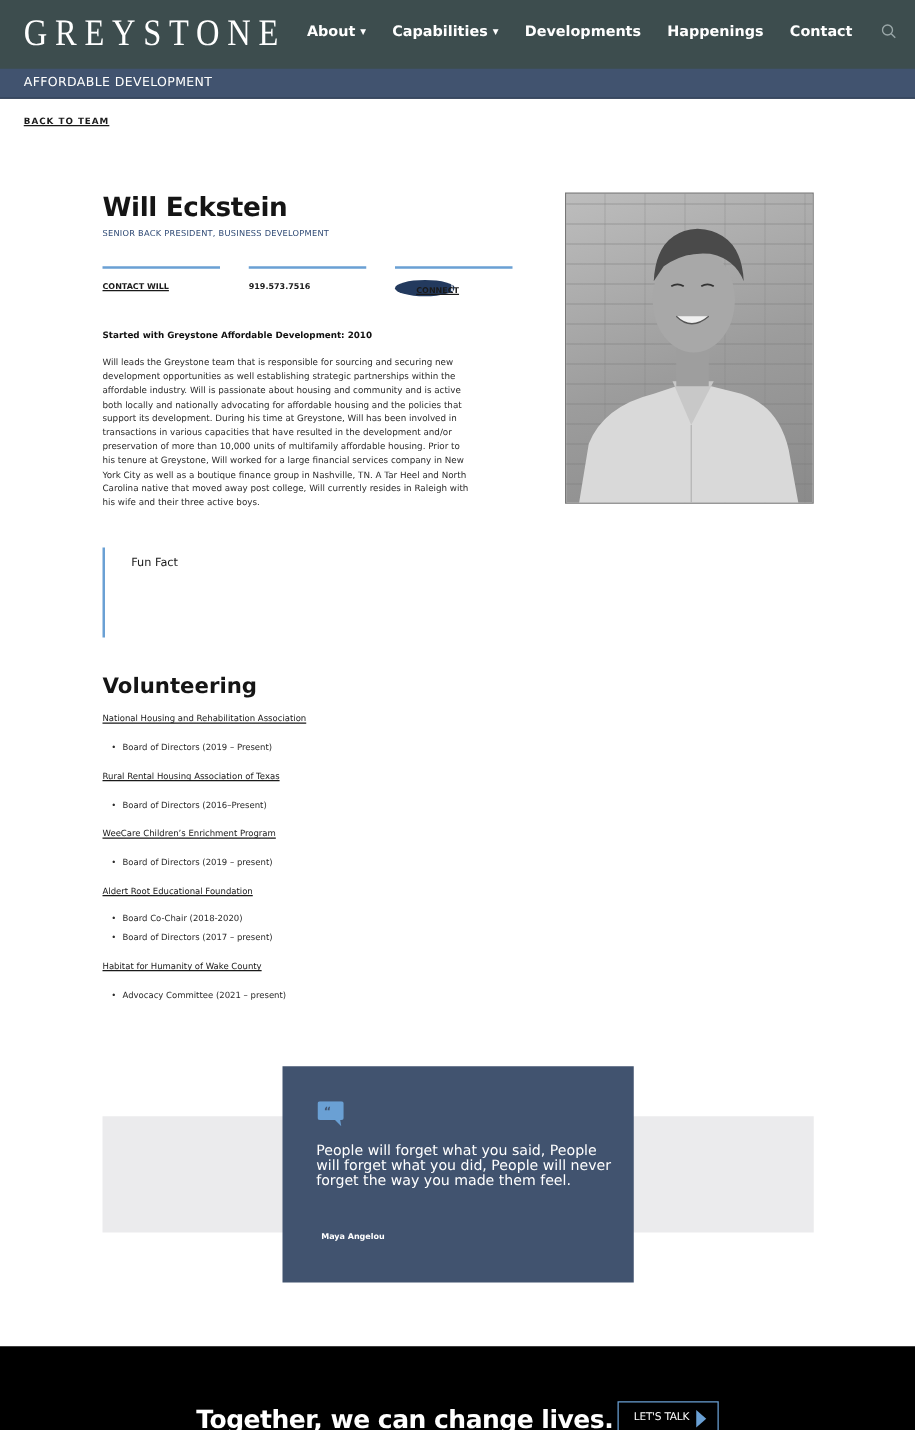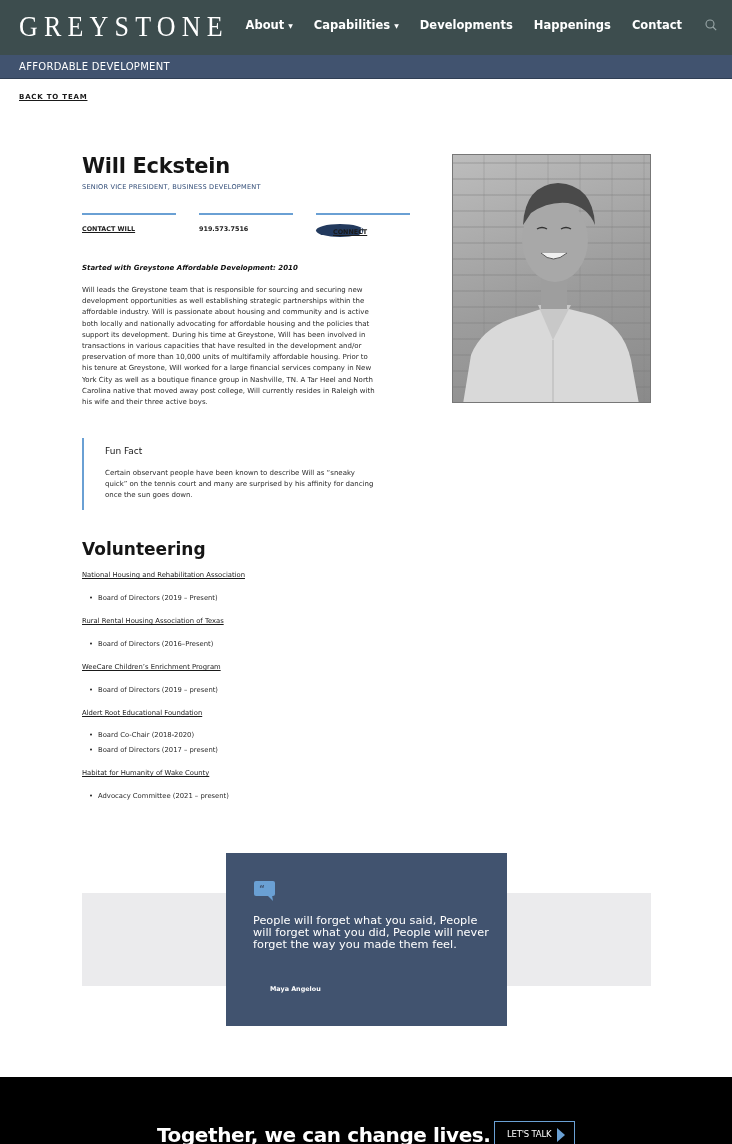--- a/index.html
+++ b/index.html
@@ -21,21 +21,21 @@
 
   
   .name { position: absolute; left: 82px; top: 154px; font-size: 21px; font-weight: bold; color: #151515; letter-spacing: -0.3px; }
   .title { position: absolute; left: 82px; top: 183px; font-size: 6.6px; color: #2f4a75; letter-spacing: 0.2px; }
 
   .contact-col { position: absolute; top: 213px; width: 94px; border-top: 2px solid #6aa0d4; }
   .contact-col .label { position: absolute; top: 10px; left: 0; font-size: 6.4px; font-weight: bold; color: #1a1a1a; white-space: nowrap; }
   .contact-col .label.link { text-decoration: underline; cursor: pointer; }
   .li-icon { position: absolute; top: 9px; left: 0; width: 13px; height: 13px; border-radius: 50%; background: #233a5e; color: #fff; font-size: 7px; font-weight: bold; display: flex; align-items: center; justify-content: center; padding-left: 48px; }
 
-  .started { position: absolute; left: 82px; top: 264px; font-size: 7px; font-weight: bold; color: #111; font-style: italic; }
+  .started { position: absolute; left: 82px; top: 264px; font-size: 7px; font-weight: bold; color: #111; }
   .bio { position: absolute; left: 82px; top: 285px; width: 296px; font-size: 7px; line-height: 11.2px; color: #2a2a2a; }
 
   .photo { position: absolute; left: 452px; top: 154px; width: 199px; height: 249px; border: 1px solid #777; overflow: hidden;
            background:
              repeating-linear-gradient(0deg, rgba(255,255,255,0.0) 0 14px, rgba(120,120,120,0.25) 14px 16px),
              repeating-linear-gradient(90deg, rgba(255,255,255,0.0) 0 30px, rgba(130,130,130,0.18) 30px 32px),
              linear-gradient(160deg, #bdbdbd, #9c9c9c 55%, #8a8a8a); }
 
   .funfact { position: absolute; left: 82px; top: 438px; width: 290px; height: 72px; border-left: 2px solid #6aa0d4; }
   .funfact-h { position: absolute; left: 21px; top: 8px; font-size: 9px; color: #1a1a1a; }
@@ -44,21 +44,21 @@
   .vol-h { position: absolute; left: 82px; top: 539px; font-size: 17px; font-weight: bold; color: #151515; }
   .org { position: absolute; left: 82px; font-size: 6.8px; text-decoration: underline; color: #1a1a1a; cursor: pointer; white-space: nowrap; }
   .role { position: absolute; left: 89px; font-size: 6.8px; color: #2a2a2a; white-space: nowrap; }
   .role::before { content: "\2022"; margin-right: 5px; }
 
   
   .quote-bg { position: absolute; left: 82px; top: 893px; width: 569px; height: 93px; background: #ebebed; }
   .quote-card { position: absolute; left: 226px; top: 853px; width: 281px; height: 173px; background: #41536f; }
   .quote-icon { position: absolute; left: 28px; top: 28px; }
   .quote-text { position: absolute; left: 27px; top: 62px; width: 240px; font-size: 11.3px; line-height: 12px; color: #ffffff; }
-  .quote-author { position: absolute; left: 44px; top: 132px; font-size: 6.4px; font-weight: bold; color: #ffffff; }
+  .quote-author { position: absolute; left: 31px; top: 132px; font-size: 6.4px; font-weight: bold; color: #ffffff; }
 
   
   .footer { position: absolute; left: 0; top: 1077px; width: 732px; height: 67px; background: #000000; }
   .footer-tag { position: absolute; left: 157px; top: 46px; font-size: 20px; font-weight: bold; color: #ffffff; letter-spacing: -0.4px; white-space: nowrap; }
   .cta { position: absolute; left: 494px; top: 44px; width: 81px; height: 26px; border: 1.5px solid #6aa0d4; display: flex; align-items: center; cursor: pointer; }
   .cta-label { margin-left: 12px; font-size: 8.5px; color: #ffffff; letter-spacing: -0.2px; }
   .cta-arrow { position: absolute; right: 9px; top: 6px; width: 0; height: 0; border-top: 7px solid transparent; border-bottom: 7px solid transparent; border-left: 8px solid #6aa0d4; }
 </style>
 </head>
 <body>
@@ -92,21 +92,21 @@
   </nav>
 </div>
 
 <div class="subbar">
   <div class="subbar-title">AFFORDABLE DEVELOPMENT</div>
 </div>
 
 <a class="back-link">BACK TO TEAM</a>
 
 <h1 class="name">Will Eckstein</h1>
-<div class="title">SENIOR VICE PRESIDENT, BUSINESS DEVELOPMENT</div>
+<div class="title">SENIOR BACK PRESIDENT, BUSINESS DEVELOPMENT</div>
 
 <div class="contact-col" style="left:82px;">
   <a class="label link">CONTACT WILL</a>
 </div>
 <div class="contact-col" style="left:199px;">
   <span class="label">919.573.7516</span>
 </div>
 <div class="contact-col" style="left:316px;">
   <span class="li-icon">in</span>
   <a class="label link" style="left:17px; top:13px;">CONNECT</a>
@@ -130,21 +130,20 @@
 
     <path d="M88 98 Q100 110 114 98" fill="#f0f0f0" stroke="#555" stroke-width="1"></path>
 
     <path d="M84 74 Q89 71 94 74" fill="none" stroke="#333" stroke-width="1.4"></path>
     <path d="M108 74 Q113 71 118 74" fill="none" stroke="#333" stroke-width="1.4"></path>
   </svg>
 </div>
 
 <div class="funfact">
   <div class="funfact-h">Fun Fact</div>
-  <p class="funfact-p">Certain observant people have been known to describe Will as “sneaky quick” on the tennis court and many are surprised by his affinity for dancing once the sun goes down.</p>
 </div>
 
 <h2 class="vol-h">Volunteering</h2>
 
 <a class="org" style="top:571px;">National Housing and Rehabilitation Association</a>
 <div class="role" style="top:594px;">Board of Directors (2019 – Present)</div>
 
 <a class="org" style="top:617px;">Rural Rental Housing Association of Texas</a>
 <div class="role" style="top:640px;">Board of Directors (2016–Present)</div>
 

